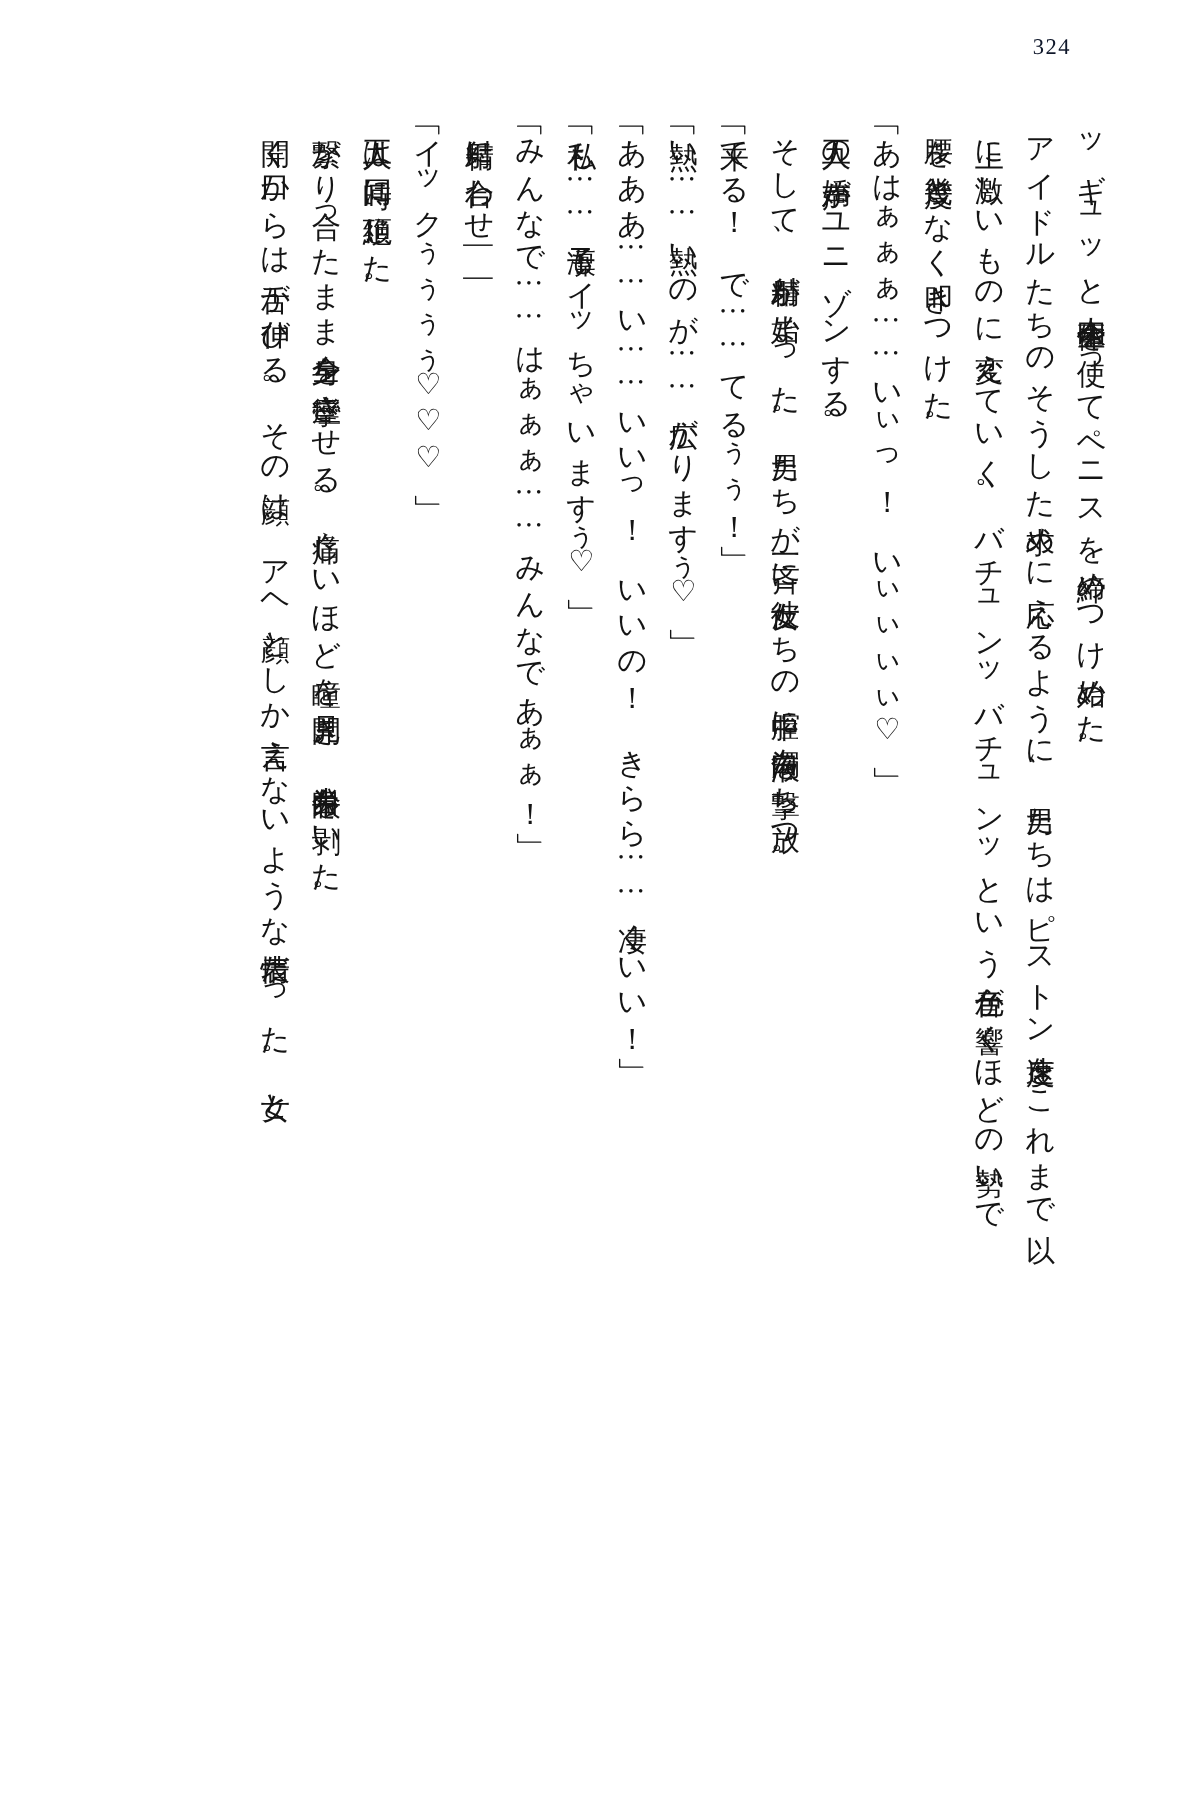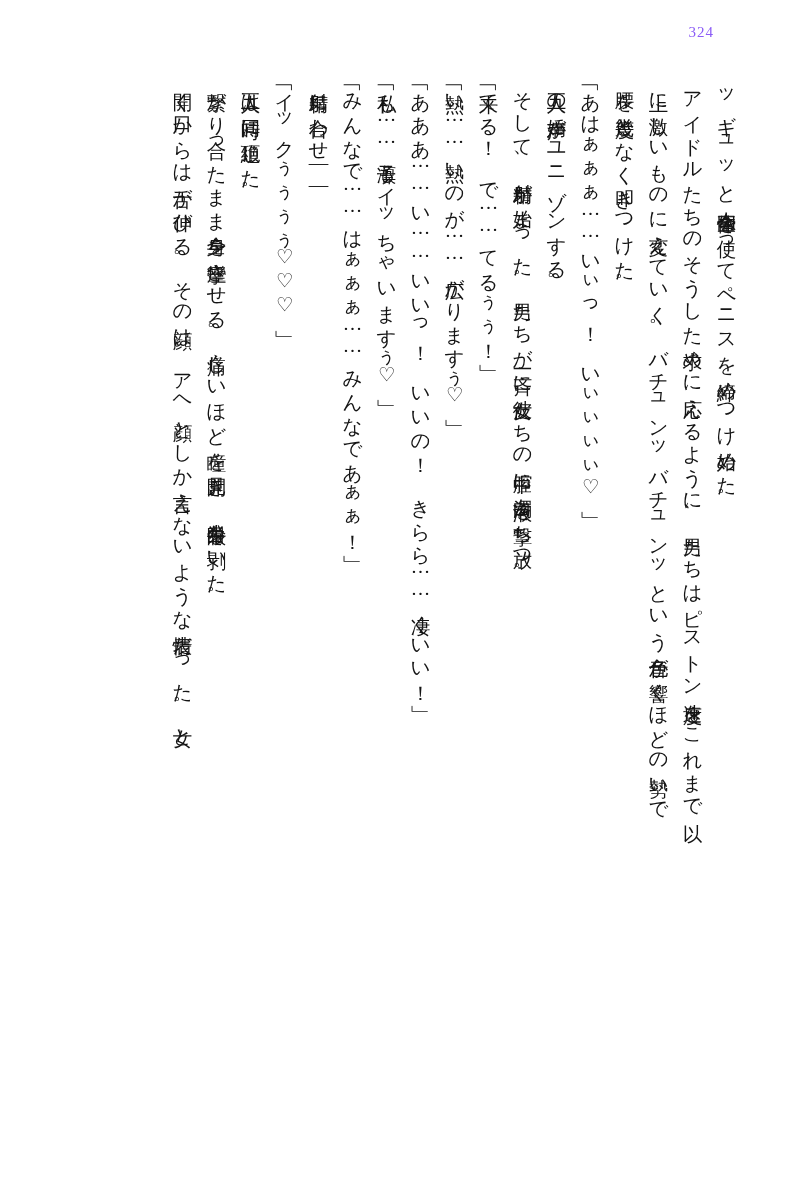--- a/index.html
+++ b/index.html
@@ -15,21 +15,21 @@
     overflow: hidden;
     font-family: "Liberation Serif", "DejaVu Serif", serif;
     color: #111111;
   }
   .page-number {
     position: absolute;
     top: 24px;
     right: 86px;
     font-size: 15px;
     letter-spacing: 1px;
-    color: #8b5cf6;
+    color: #0f172a;
     font-family: "Liberation Serif", "DejaVu Serif", serif;
   }
   .body-area {
     position: absolute;
     top: 78px;
     left: 52px;
     right: 64px;
     bottom: 40px;
     display: flex;
     flex-direction: row-reverse;

